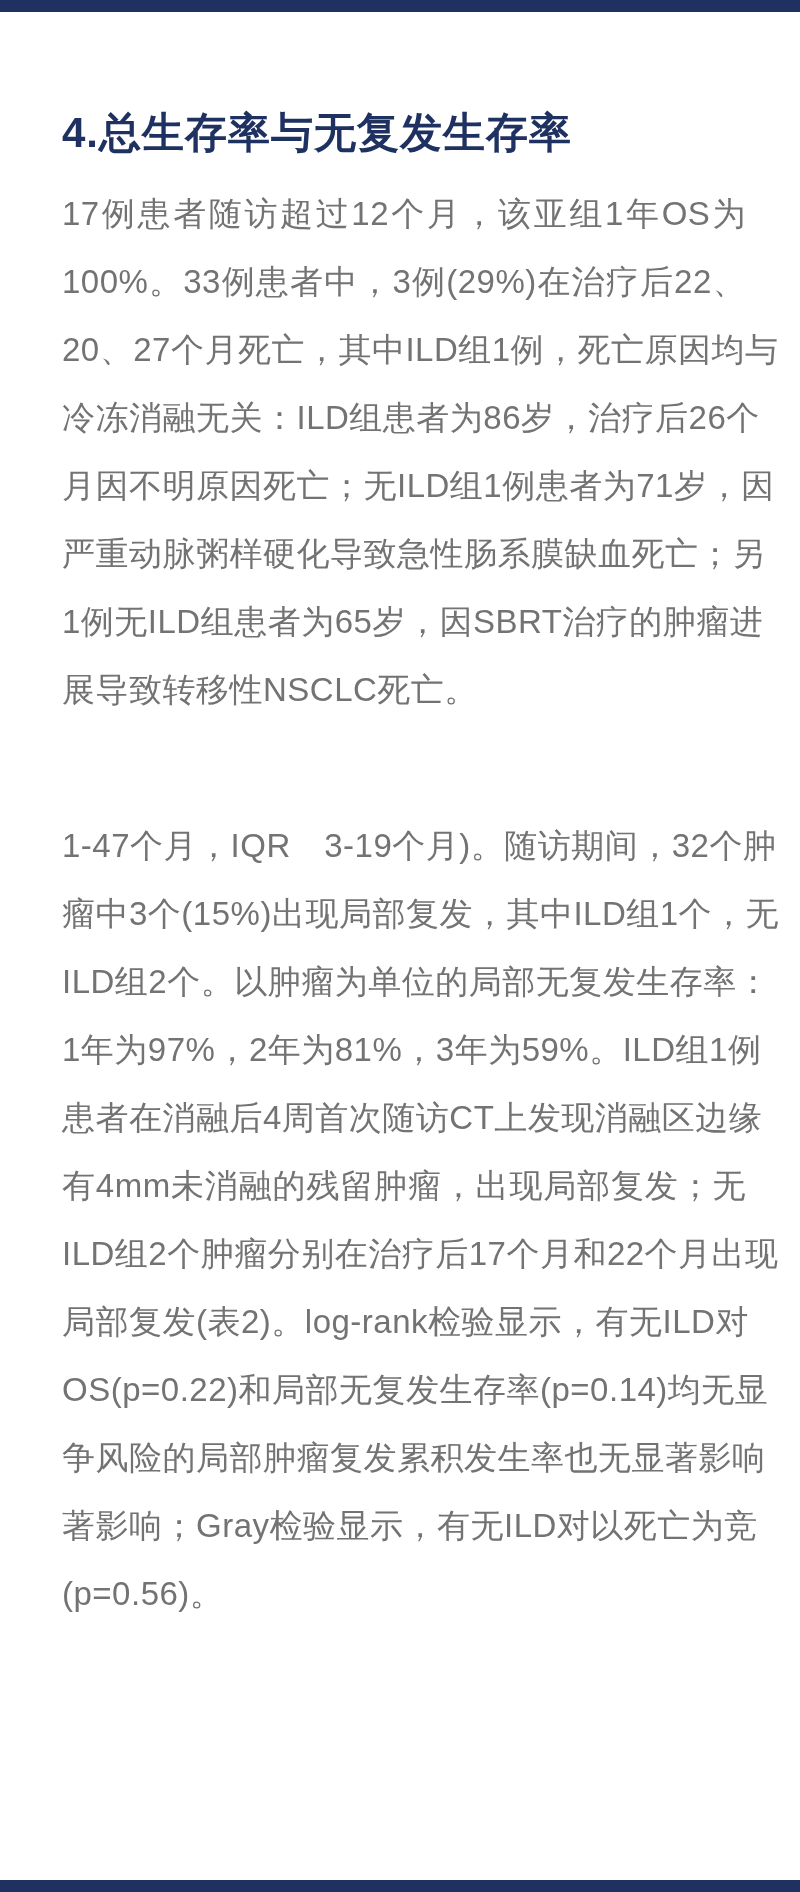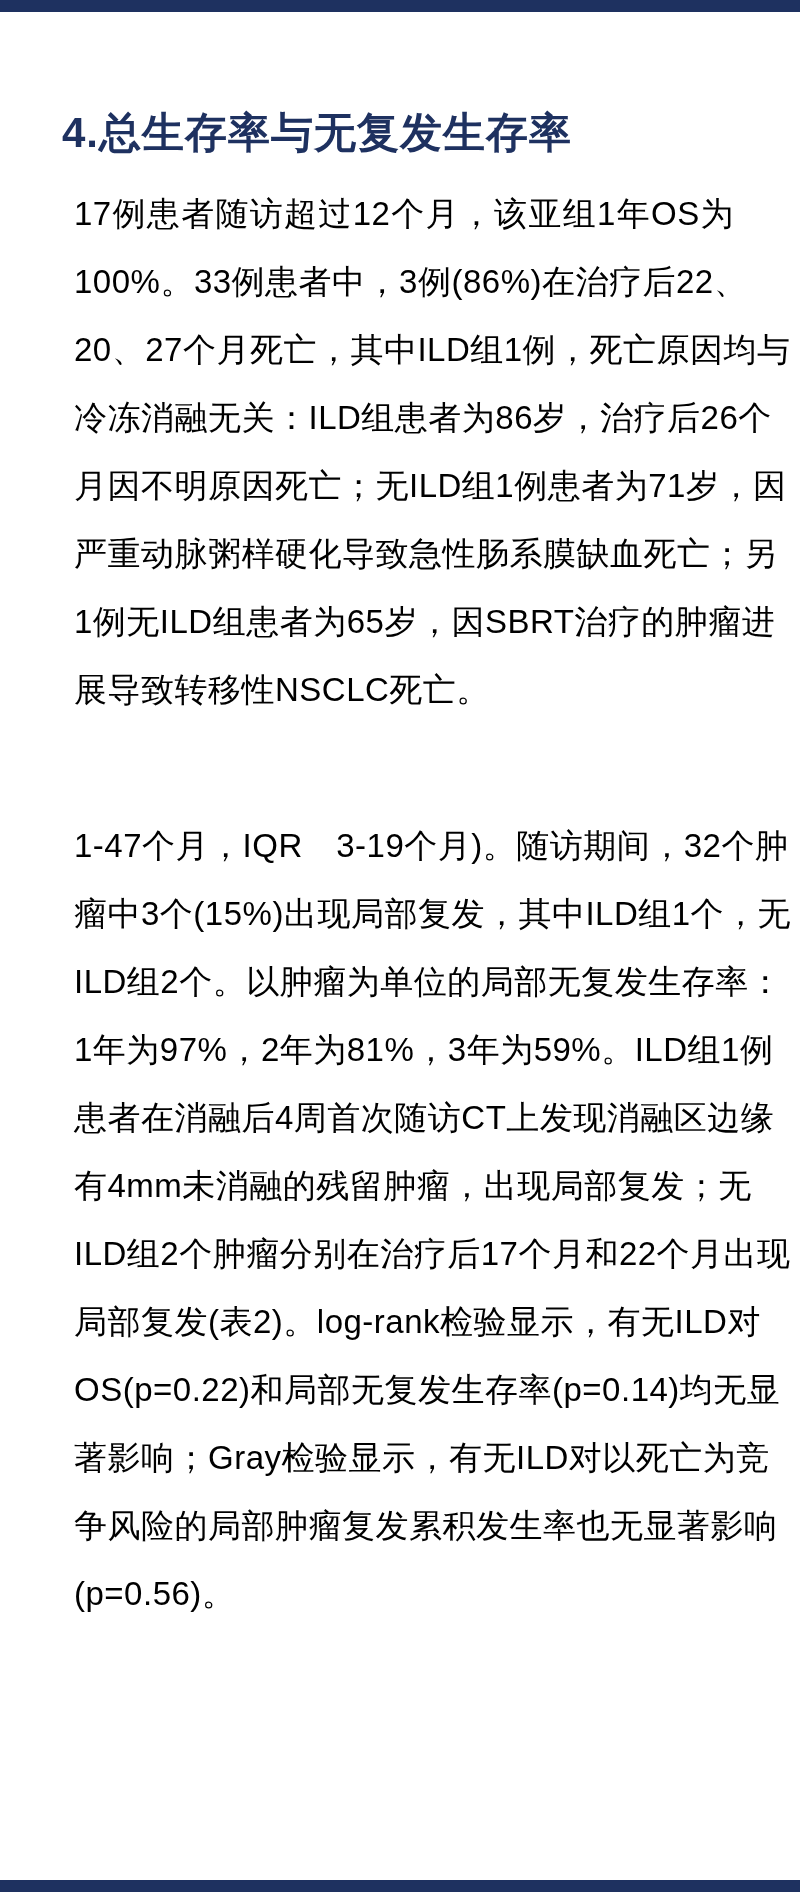--- a/index.html
+++ b/index.html
@@ -29,23 +29,23 @@
   .heading {
     margin: 0;
     padding-top: 100px;
     font-size: 42px;
     line-height: 54px;
     font-weight: 800;
     color: #1e3160;
     letter-spacing: 1px;
   }
   .para {
-    margin: 12px;
+    margin: 0;
     padding: 0;
-    color: #000000;
+    color: #737373;
     font-size: 33px;
     font-weight: 400;
   }
   .para-1 { margin-top: 20px; }
   .para-2 { margin-top: 88px; }
   .line {
     height: 68px;
     line-height: 68px;
     white-space: nowrap;
     text-align: justify;
@@ -60,39 +60,39 @@
 <body>
 
 <div class="edge-bar top"></div>
 
 <div class="content">
 
   <h2 class="heading">4.总生存率与无复发生存率</h2>
 
   <div class="para para-1">
     <div class="line">17例患者随访超过12个月，该亚组1年OS为</div>
-    <div class="line">100%。33例患者中，3例(86%)在治疗后22、</div>
+    <div class="line">100%。33例患者中，3例(29%)在治疗后22、</div>
     <div class="line">20、27个月死亡，其中ILD组1例，死亡原因均与</div>
     <div class="line">冷冻消融无关：ILD组患者为86岁，治疗后26个</div>
     <div class="line">月因不明原因死亡；无ILD组1例患者为71岁，因</div>
     <div class="line">严重动脉粥样硬化导致急性肠系膜缺血死亡；另</div>
     <div class="line">1例无ILD组患者为65岁，因SBRT治疗的肿瘤进</div>
     <div class="line last">展导致转移性NSCLC死亡。</div>
   </div>
 
   <div class="para para-2">
     <div class="line">1-47个月，IQR　3-19个月)。随访期间，32个肿</div>
     <div class="line">瘤中3个(15%)出现局部复发，其中ILD组1个，无</div>
     <div class="line">ILD组2个。以肿瘤为单位的局部无复发生存率：</div>
     <div class="line">1年为97%，2年为81%，3年为59%。ILD组1例</div>
     <div class="line">患者在消融后4周首次随访CT上发现消融区边缘</div>
     <div class="line">有4mm未消融的残留肿瘤，出现局部复发；无</div>
     <div class="line">ILD组2个肿瘤分别在治疗后17个月和22个月出现</div>
     <div class="line">局部复发(表2)。log-rank检验显示，有无ILD对</div>
     <div class="line">OS(p=0.22)和局部无复发生存率(p=0.14)均无显</div>
+    <div class="line">争风险的局部肿瘤复发累积发生率也无显著影响</div>
     <div class="line">著影响；Gray检验显示，有无ILD对以死亡为竞</div>
-    <div class="line">争风险的局部肿瘤复发累积发生率也无显著影响</div>
     <div class="line last">(p=0.56)。</div>
   </div>
 
 </div>
 
 <div class="edge-bar bottom"></div>
 
 </body></html>

